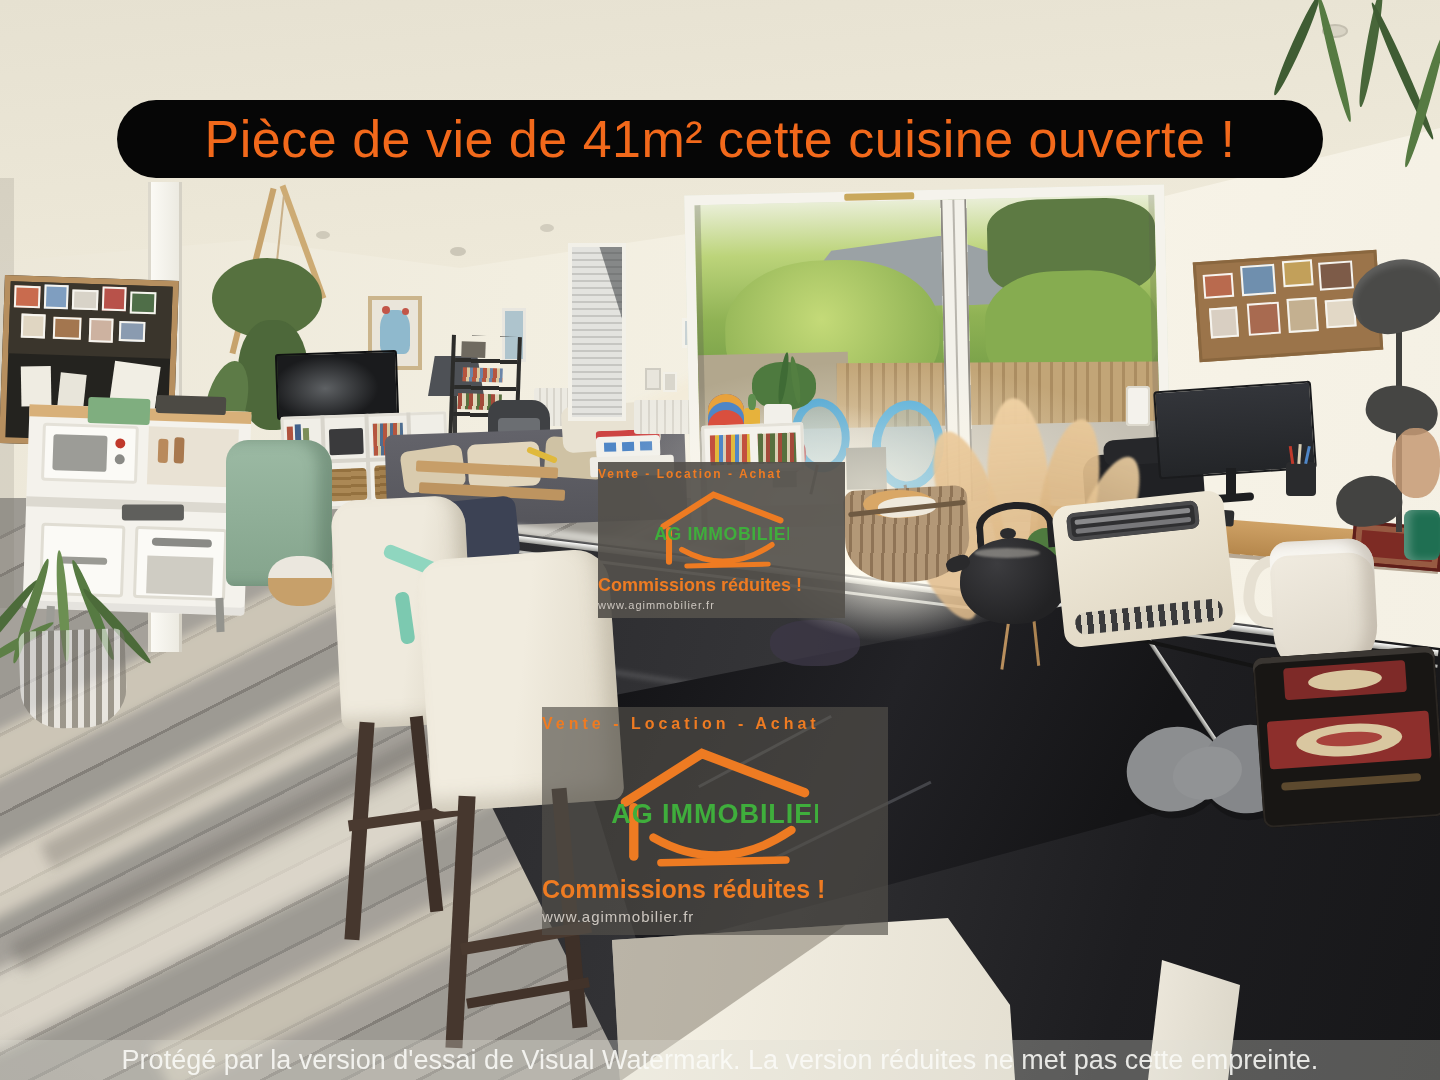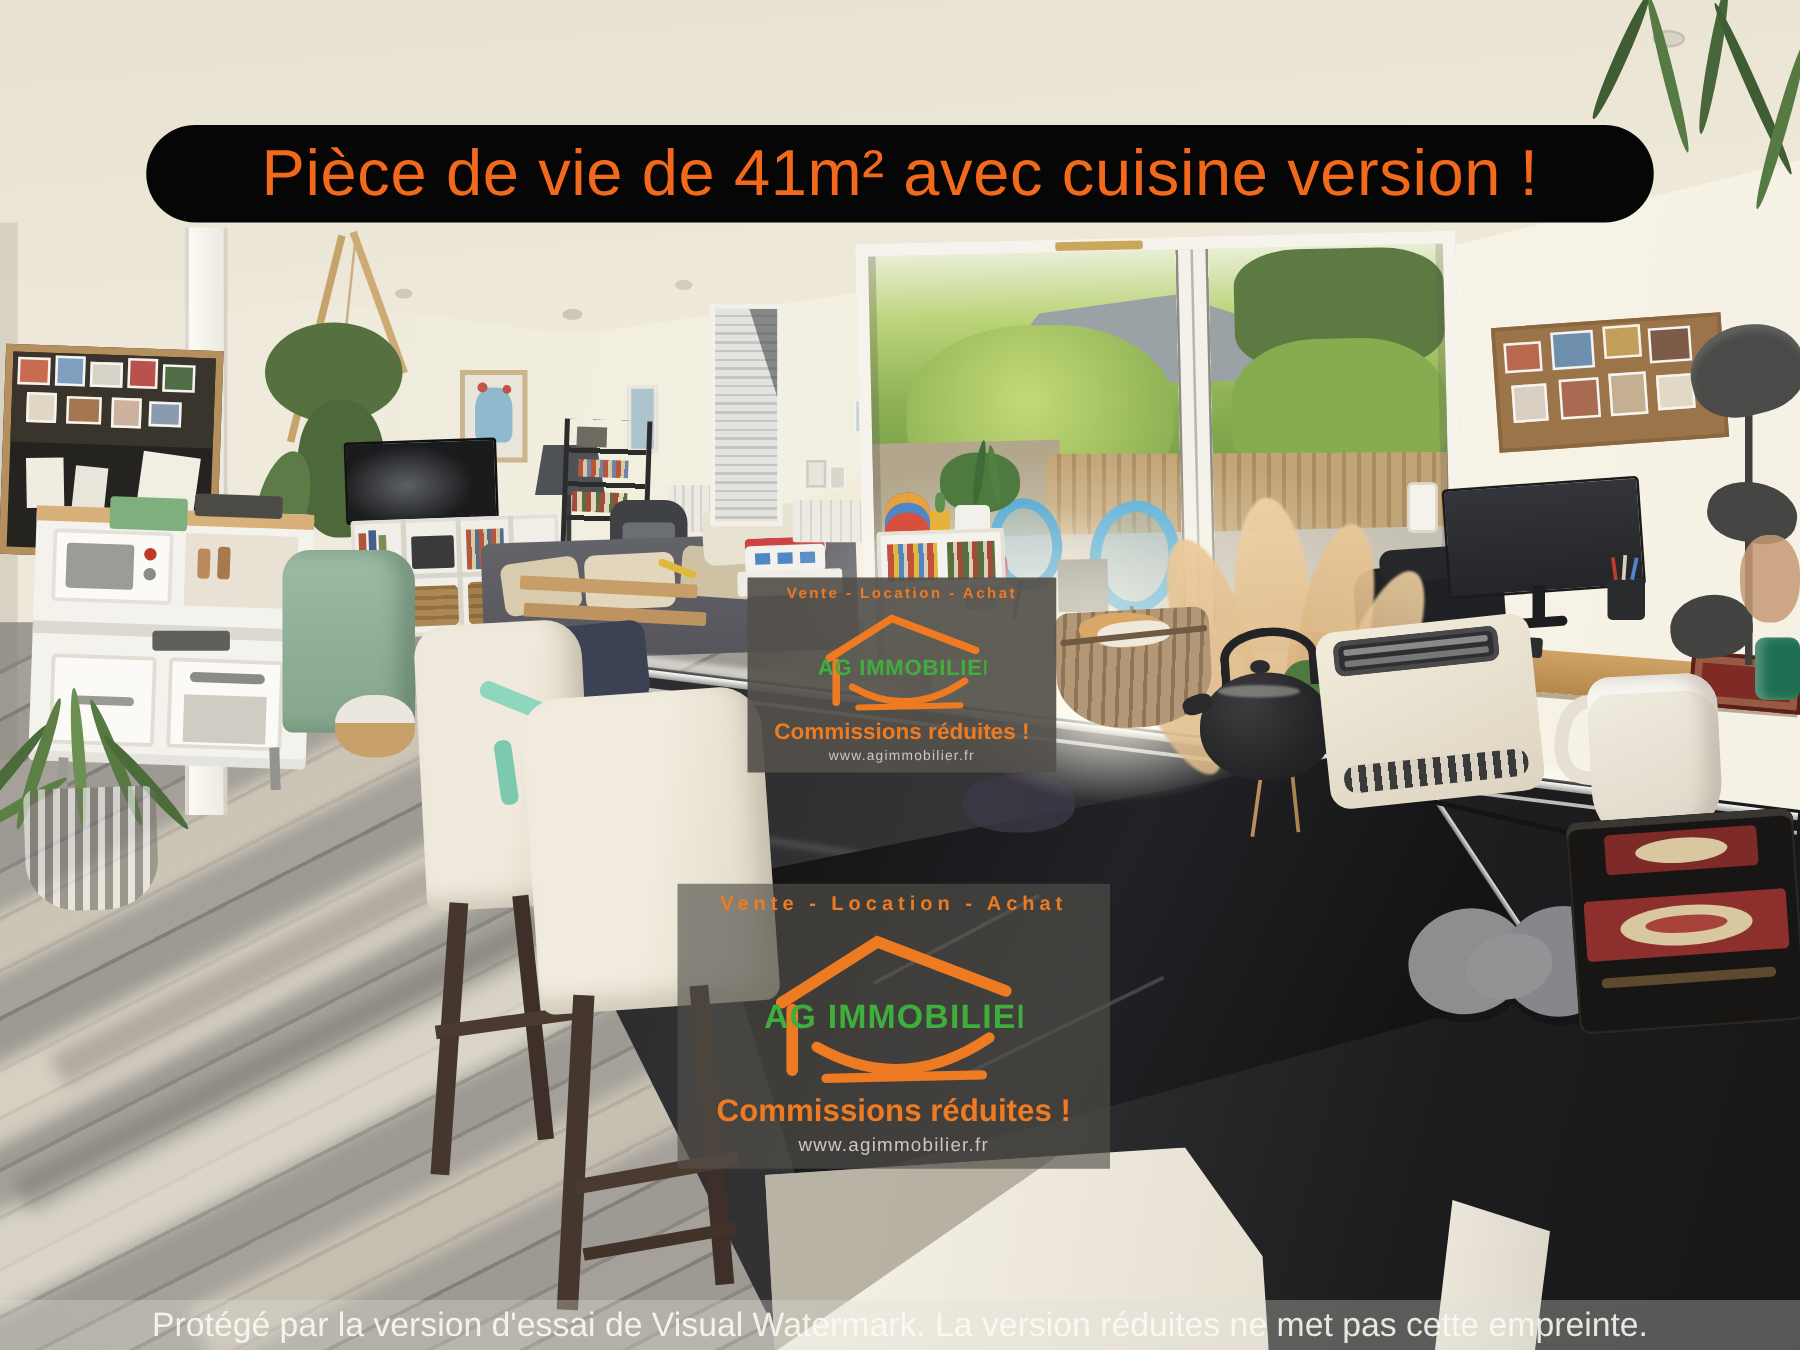--- a/index.html
+++ b/index.html
@@ -5,21 +5,21 @@
   *{margin:0;padding:0;box-sizing:border-box}
   html,body{width:1440px;height:1080px;overflow:hidden;background:#111}
   #stage{position:relative;width:1440px;height:1080px;overflow:hidden;
          font-family:"Liberation Sans",sans-serif;background:#f2eee0}
   .abs{position:absolute}
   .chip{position:absolute;border:2px solid #f6f4ee}
   
   .banner{position:absolute;left:117px;top:100px;width:1206px;height:78px;
           background:#060606;border-radius:39px;display:flex;align-items:center;justify-content:center}
   .banner span{color:#F2691B;font-size:52px;letter-spacing:.5px;white-space:nowrap}
-  .wm{position:absolute;color:#EE7B22;text-align:center;overflow:hidden}
+  .wm{position:absolute;color:#EE7B22;overflow:hidden}
   .wm .tag{font-weight:bold;letter-spacing:3px;white-space:nowrap}
   .wm .slogan{font-weight:bold;white-space:nowrap}
   .wm .site{color:#CCC6BF;letter-spacing:1px}
   .wm svg text{font-family:"Liberation Sans",sans-serif;font-weight:bold}
   .notice{position:absolute;left:0;top:1040px;width:1440px;height:40px;
           background:rgba(225,223,216,.32);display:flex;align-items:center;justify-content:center}
   .notice span{color:rgba(250,250,247,.88);font-size:27px;white-space:nowrap}
 </style>
 </head>
 <body>
@@ -381,21 +381,21 @@
   <div class="abs" style="left:112px;top:576px;width:10px;height:100px;border-radius:50%;transform:rotate(-42deg);background:#4c6b3a"></div>
   <div class="abs" style="left:10px;top:600px;width:9px;height:90px;border-radius:50%;transform:rotate(60deg);background:#5d7f46"></div>
   <div class="abs" style="left:20px;top:630px;width:106px;height:98px;transform:rotate(-2deg);
        border-radius:10px 10px 40% 40%;background:linear-gradient(180deg,#cac6be,#8e8a82);
        background-image:repeating-linear-gradient(92deg,rgba(255,255,255,.55) 0 6px,rgba(110,106,98,.5) 6px 12px)"></div>
 
   <div class="abs" style="left:0;top:0;width:1440px;height:1080px;pointer-events:none;
        background:radial-gradient(120% 120% at 55% 45%,rgba(0,0,0,0) 60%,rgba(55,50,45,.14) 100%)"></div>
 
   <div class="banner">
-    <span>Pièce de vie de 41m² avec cuisine version !</span>
+    <span>Pièce de vie de 41m² cette cuisine ouverte !</span>
   </div>
 
   <div class="wm" style="left:598px;top:462px;width:247px;height:156px;background:rgba(84,80,75,.92);padding-top:5px">
     <div class="tag" style="font-size:12px;letter-spacing:2px">Vente - Location - Achat</div>
     <svg width="134" height="92" viewBox="0 0 220 150" style="display:block;margin:0 auto">
       <g fill="none" stroke="#EE7B22" stroke-linecap="round">
         <path d="M14,74 L96,22 L206,64" stroke-width="10"></path>
         <path d="M23,80 L23,132" stroke-width="10"></path>
         <path d="M44,112 Q118,154 192,104" stroke-width="9"></path>
         <path d="M52,139 L186,136" stroke-width="8"></path>

